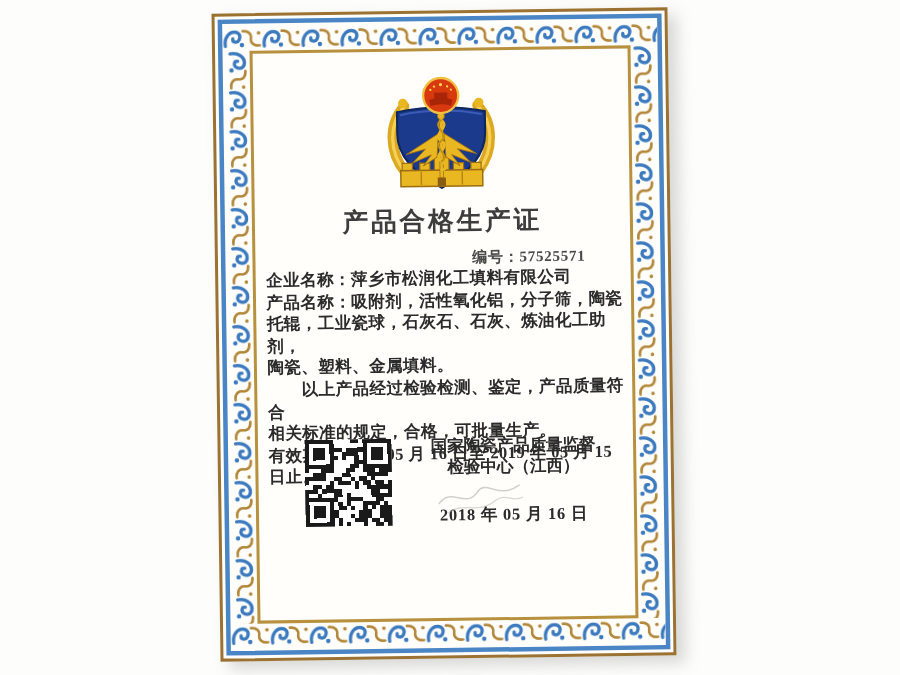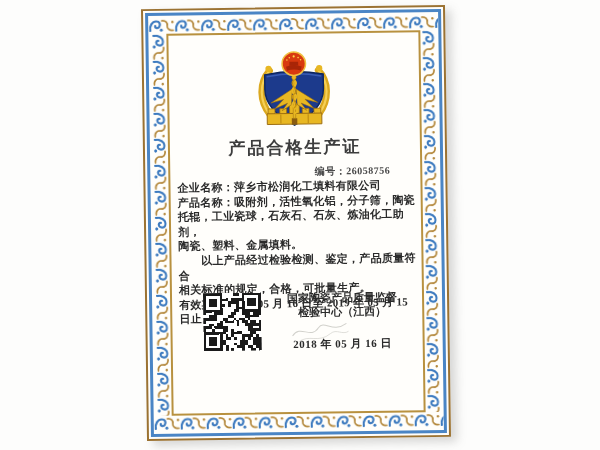--- a/index.html
+++ b/index.html
@@ -139,21 +139,21 @@
         <circle cx="40" cy="6.5" r="1.1" fill="#ffd54a"></circle>
         <circle cx="35.5" cy="7.8" r="0.8" fill="#ffd54a"></circle>
         <circle cx="44.5" cy="7.8" r="0.8" fill="#ffd54a"></circle>
         <circle cx="33" cy="10" r="0.8" fill="#ffd54a"></circle>
         <circle cx="47" cy="10" r="0.8" fill="#ffd54a"></circle>
       </svg>
     </div>
 
     <h1 class="title">产品合格生产证</h1>
 
-    <div class="serial"><span>编号：</span><span>26058756</span></div>
+    <div class="serial"><span>编号：</span><span>57525571</span></div>
 
     <div class="body-text">
       <div>企业名称：萍乡市松润化工填料有限公司</div>
       <div>产品名称：吸附剂，活性氧化铝，分子筛，陶瓷</div>
       <div>托辊，工业瓷球，石灰石、石灰、炼油化工助剂，</div>
       <div>陶瓷、塑料、金属填料。</div>
       <div>　　以上产品经过检验检测、鉴定，产品质量符合</div>
       <div>相关标准的规定，合格，可批量生产。</div>
       <div>有效期:2018 年 05 月 16 日至 2019 年 05 月 15 日止。</div>
     </div>

